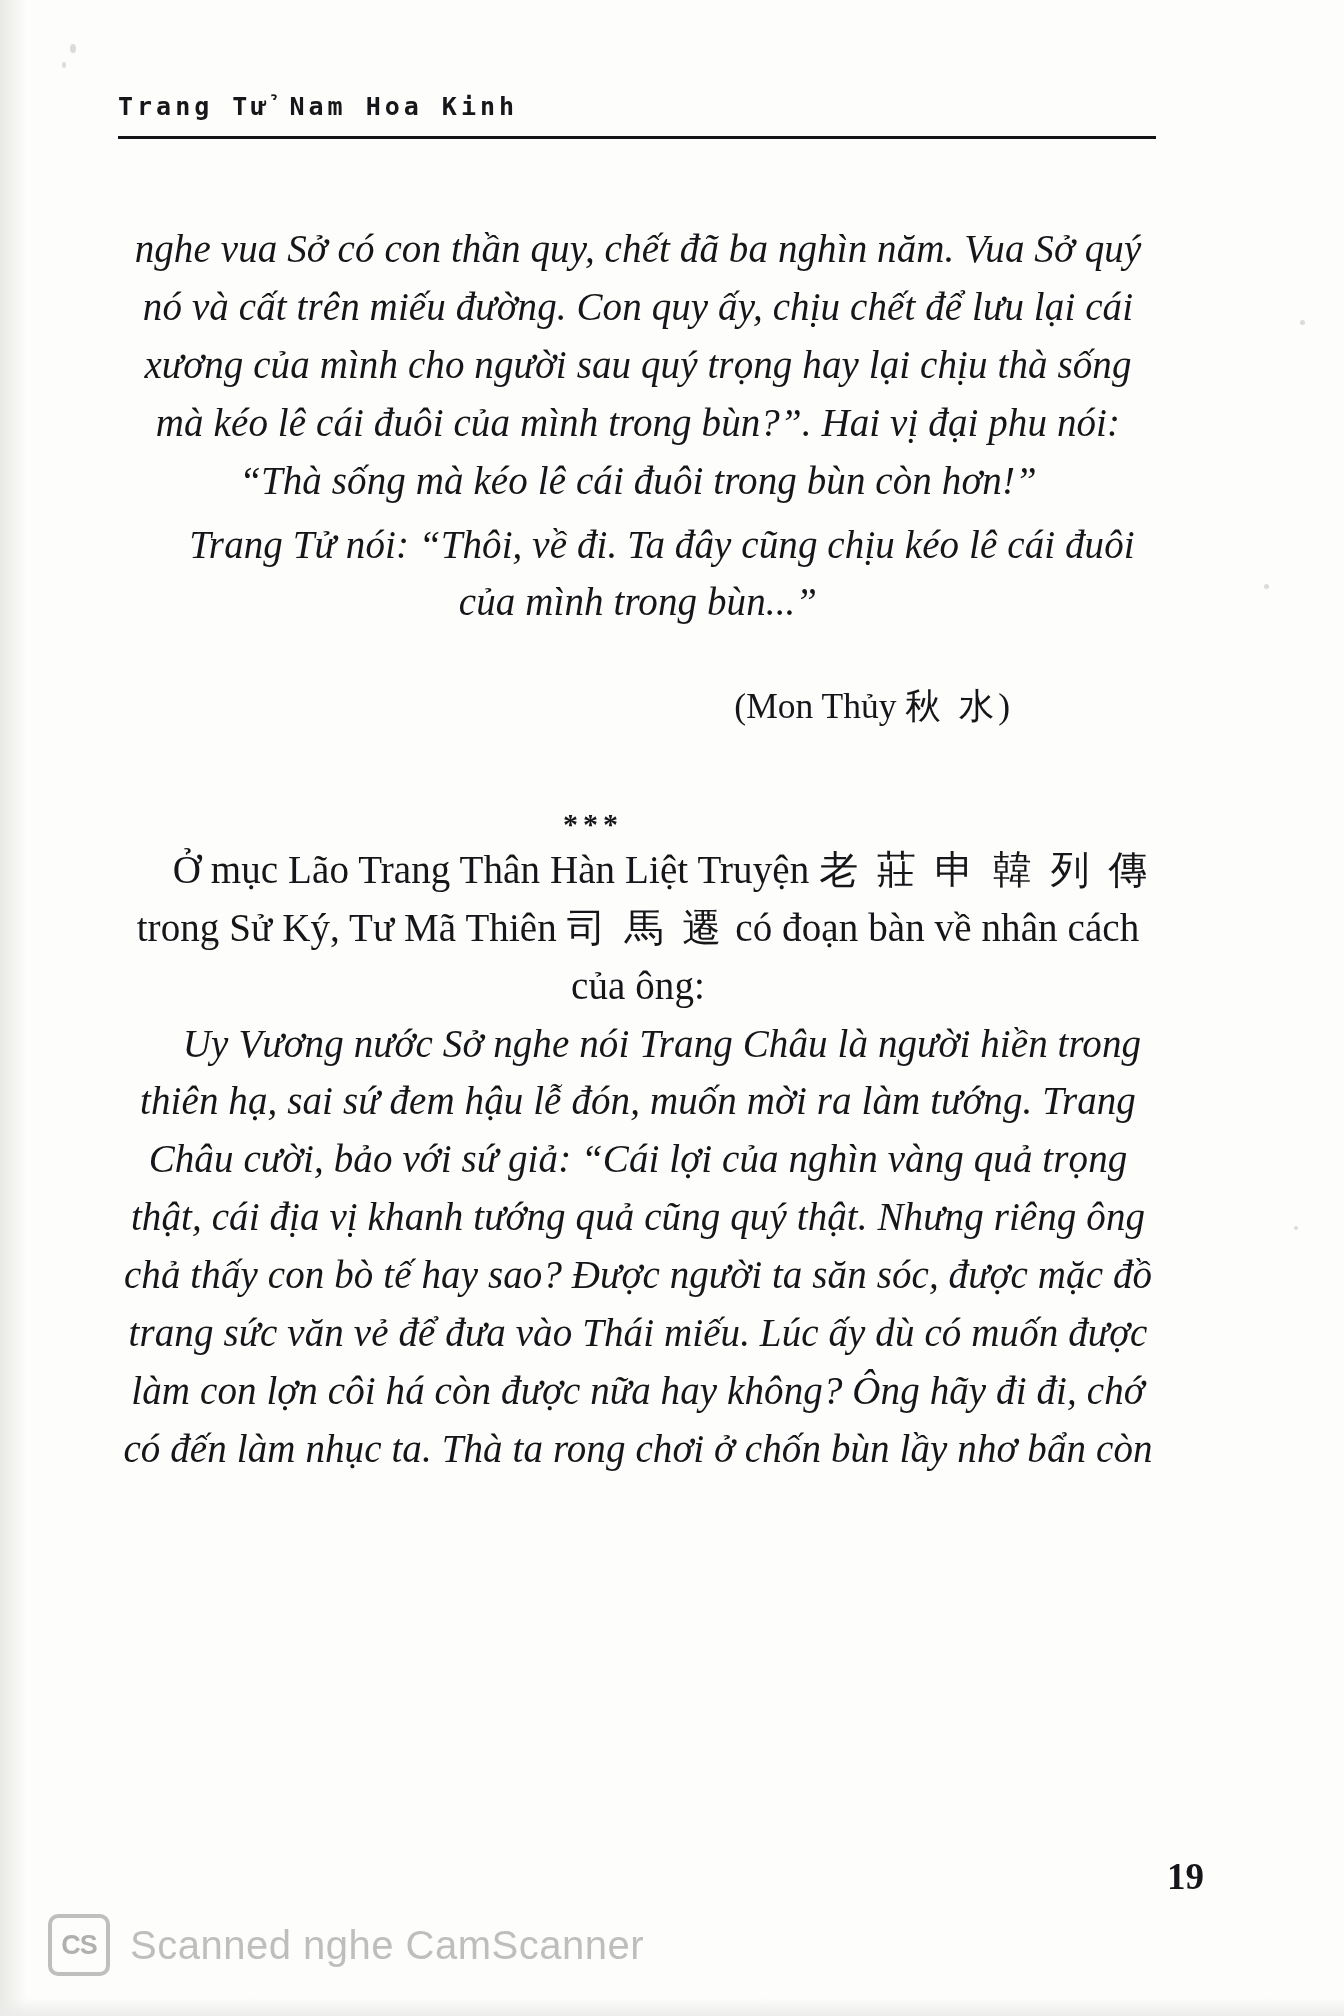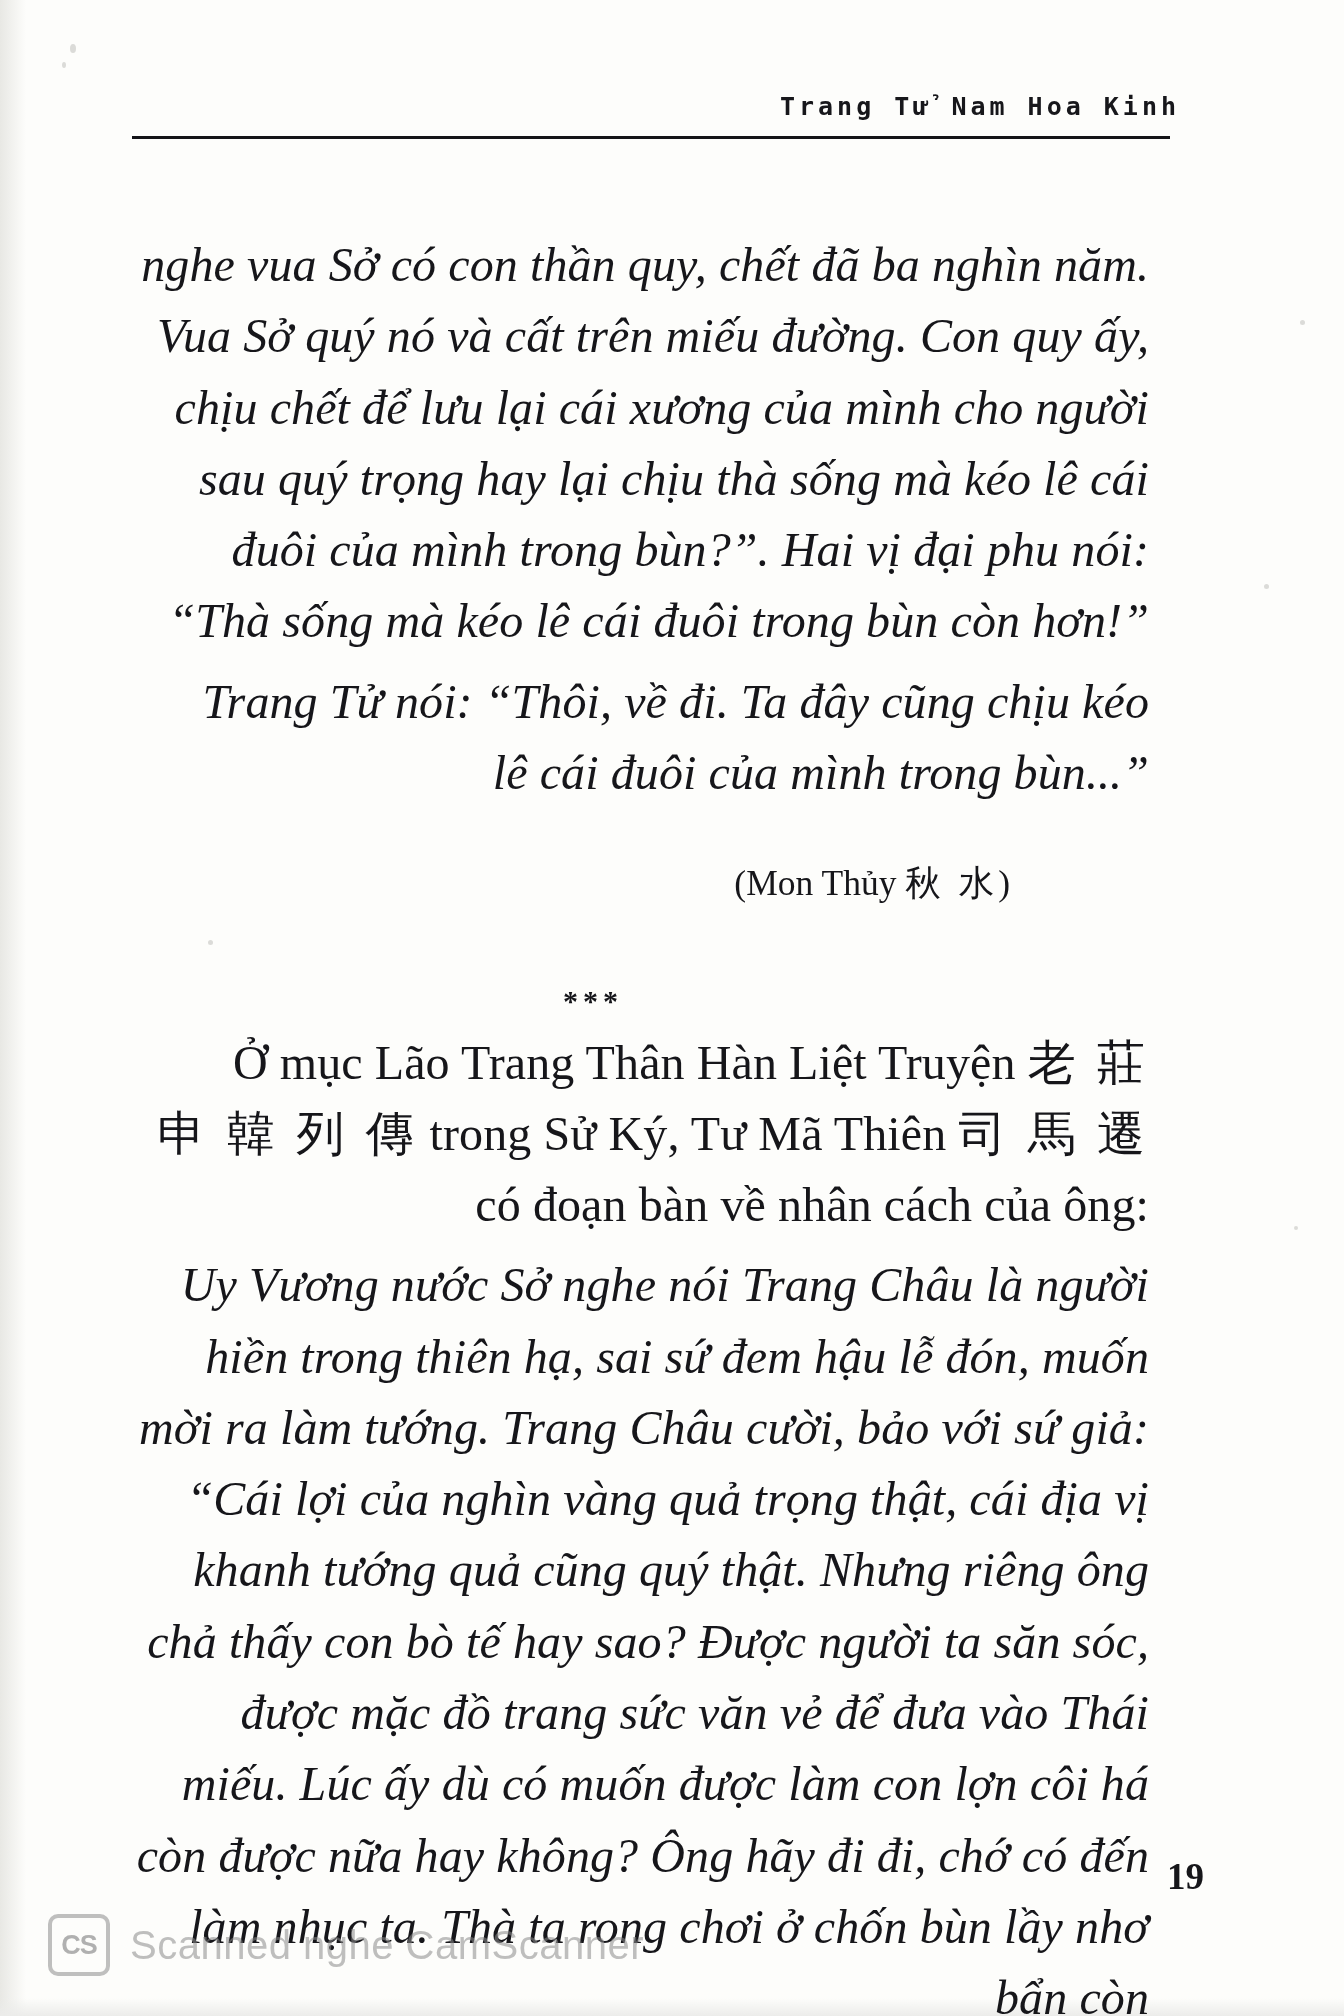--- a/index.html
+++ b/index.html
@@ -21,25 +21,24 @@
   .speckle {
     position: absolute;
     background: #c9c9c4;
     border-radius: 50%;
     opacity: .65;
   }
 
   
   .header {
     position: absolute;
-    left: 132px;
+    left: 118px;
     top: 92px;
     width: 1048px;
     height: 52px;
-    text-align: right;
   }
   .header-title {
     font-family: "DejaVu Sans Mono", monospace;
     font-size: 25px;
     font-weight: 700;
     letter-spacing: 4px;
     color: #17171b;
     white-space: nowrap;
   }
   .header-rule {
@@ -53,24 +52,24 @@
 
   
   .body-col {
     position: absolute;
     left: 118px;
     top: 220px;
     width: 1040px;
   }
 
   p.para {
-    margin: 9px;
-    font-size: 48px;
+    margin: 0;
+    font-size: 39px;
     line-height: 1.485;
-    text-align: right;
+    text-align: center;
     font-style: italic;
     letter-spacing: .1px;
   }
   p.para.upright { font-style: normal; }
   p.indent { text-indent: 48px; }
   p.gap-top { margin-top: 6px; }
 
   .cjk {
     font-family: Liberation Sans, sans-serif;
     font-style: normal;

